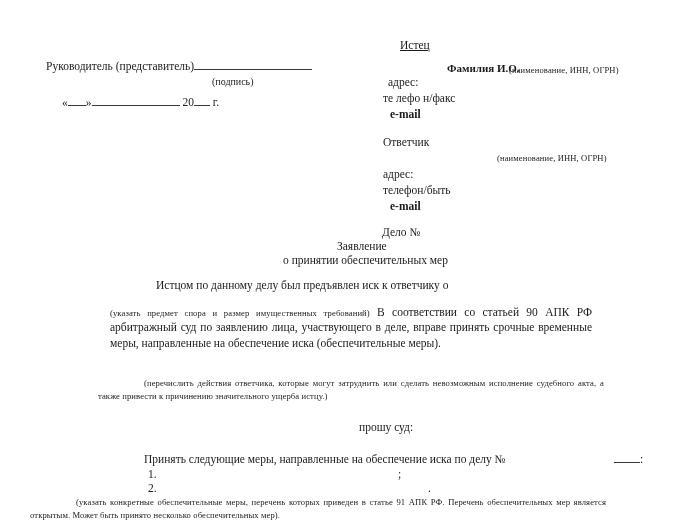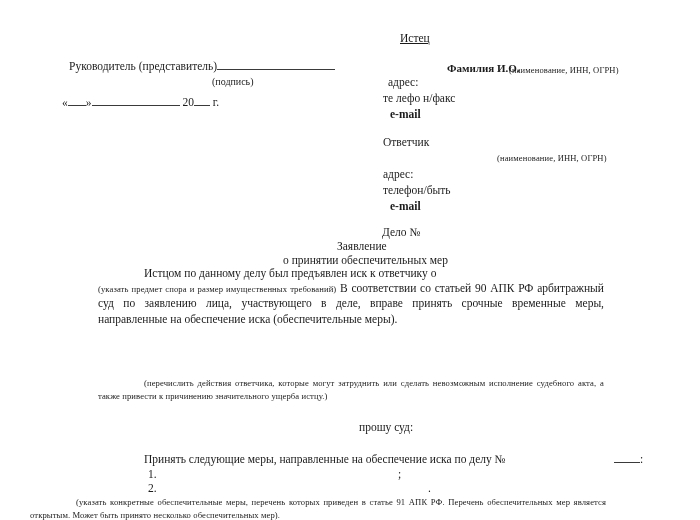--- a/index.html
+++ b/index.html
@@ -67,49 +67,49 @@
   .doc-subtitle { font-size: 11.5px; }
 
   
   .body-block {
     position: absolute;
     font-size: 11.5px;
     line-height: 15.2px;
     text-align: justify;
     text-justify: inter-word;
   }
-  .body-block p { margin: 0; }
+  .body-block p { margin: 12px; }
   .indent { text-indent: 46px; }
   .note {
     font-size: 8.6px;
     letter-spacing: .1px;
     line-height: 13px;
     text-align: justify;
   }
   .note-indent { text-indent: 46px; }
   .list-item { font-size: 11.5px; }
 </style>
 </head>
 <body>
 
 <div class="page">
 
 
-  <div class="abs sig-line" style="left:69px; top:60px;">
+  <div class="abs sig-line" style="left:46px; top:60px;">
     <span>Руководитель (представитель)</span><span class="rule rule-sig"></span>
   </div>
   <div class="abs caption-small" style="left:212px; top:76px;">(подпись)</div>
 
   <div class="abs sig-line" style="left:62px; top:96px;">
     <span>«</span><span class="rule rule-day"></span><span>»</span><span class="rule rule-month"></span>
     <span>20</span><span class="rule rule-year"></span>
     <span>г.</span>
   </div>
 
-  <div class="abs party-label" style="left:400px; top:32px;text-decoration:underline;">Истец</div>
+  <div class="abs party-label" style="left:400px; top:39px;text-decoration:underline;">Истец</div>
   <div class="abs overlap-name" style="left:447px; top:62px;">Фамилия И.О.</div>
   <div class="abs party-hint" style="left:509px; top:65px;">(наименование, ИНН, ОГРН)</div>
   <div class="abs party-field" style="left:388px; top:76px;">адрес:</div>
   <div class="abs party-field" style="left:383px; top:92px;">те лефо н/факс</div>
   <div class="abs party-bold" style="left:390px; top:108px;">e-mail</div>
 
   <div class="abs party-label" style="left:383px; top:136px;">Ответчик</div>
   <div class="abs party-hint" style="left:497px; top:153px;">(наименование, ИНН, ОГРН)</div>
   <div class="abs party-field" style="left:383px; top:168px;">адрес:</div>
   <div class="abs party-field" style="left:383px; top:184px;">телефон/быть</div>

